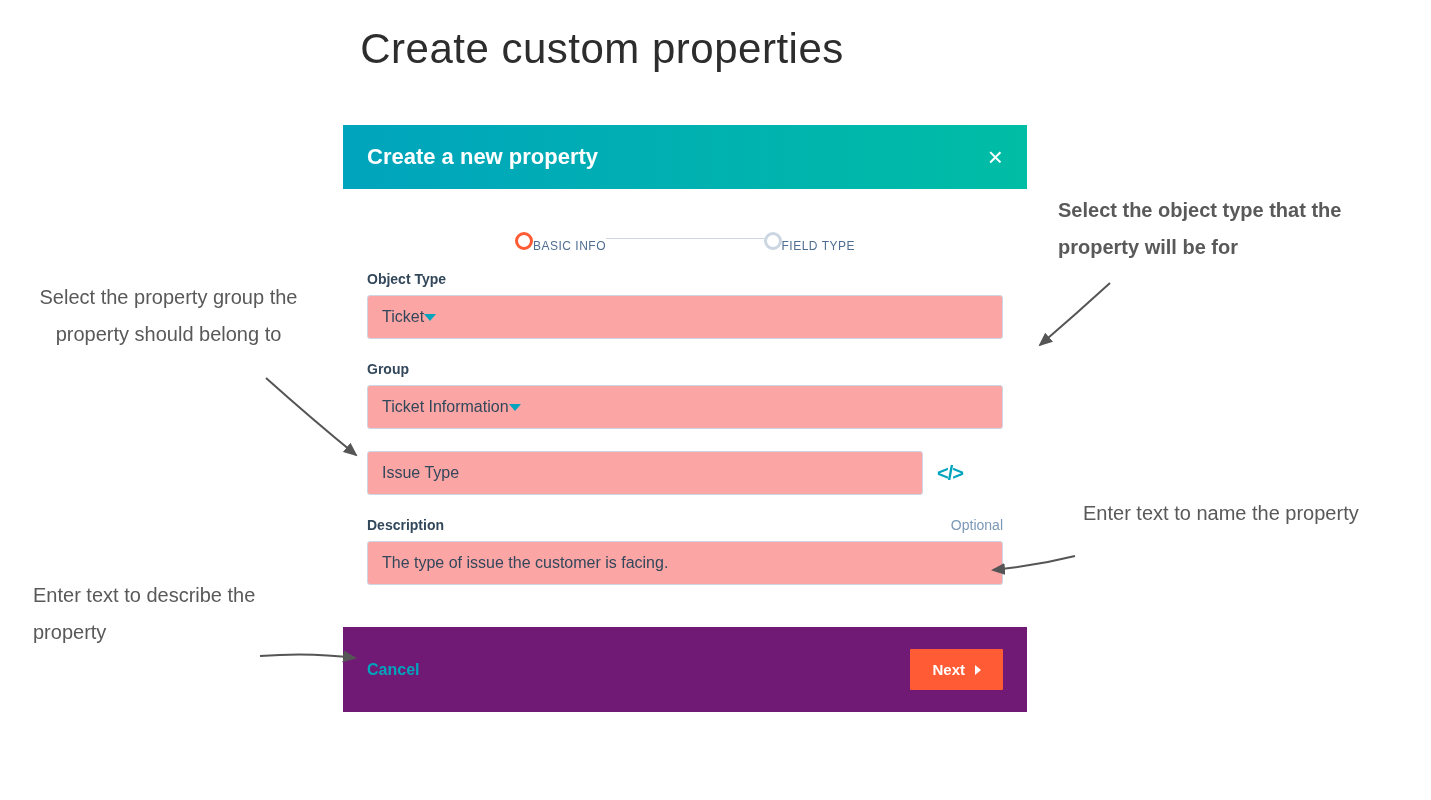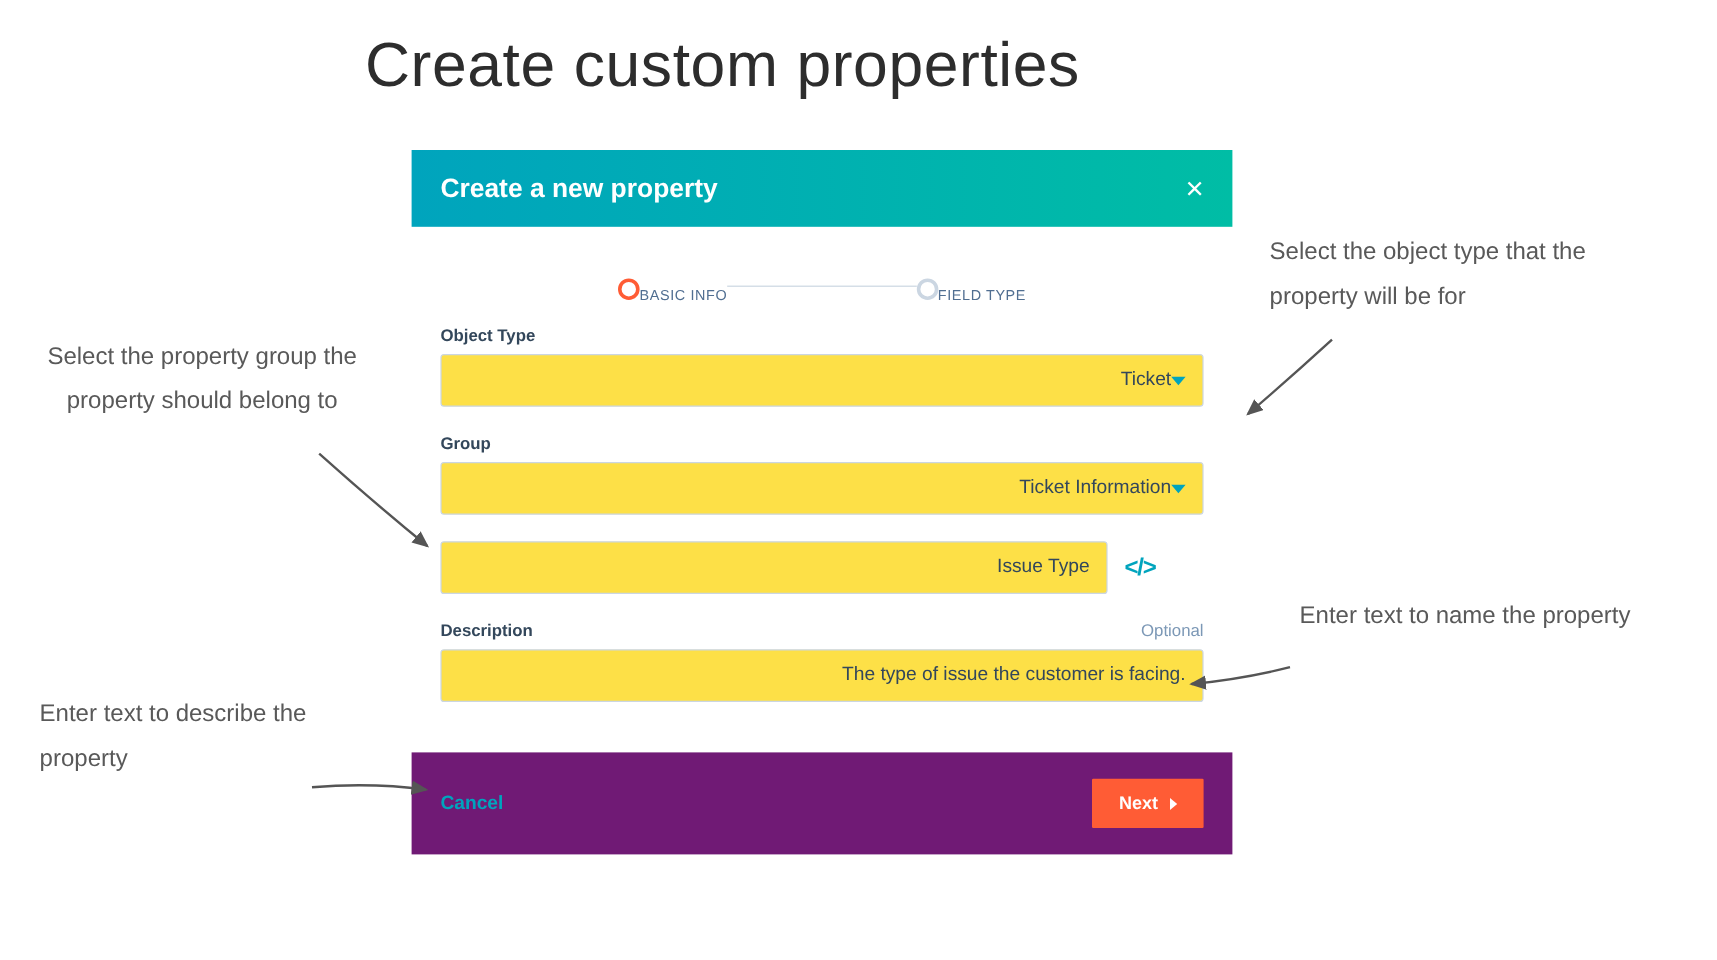--- a/index.html
+++ b/index.html
@@ -9,21 +9,21 @@
     width: 1431px;
     height: 800px;
     position: relative;
   }
   .page-title {
     position: absolute;
     top: 25px;
     left: 0;
     width: 1204px;
     text-align: center;
-    font-size: 52px;
+    font-size: 42px;
     font-weight: 400;
     color: #2d2d2d;
     letter-spacing: 0.5px;
   }
   .modal {
     position: absolute;
     top: 125px;
     left: 343px;
     width: 684px;
     background: #fff;
@@ -108,28 +108,28 @@
   }
   .label-optional {
     font-size: 14px;
     color: #7c98b6;
     font-weight: 400;
   }
   .select, .textinput {
     width: 100%;
     height: 44px;
     border: 1px solid #cbd6e2;
-    background: #fde047;
+    background: #fca5a5;
     border-radius: 3px;
     padding: 0 14px;
     font-size: 16px;
     color: #33475b;
     display: flex;
     align-items: center;
-    justify-content: flex-end;
+    justify-content: flex-start;
     margin-bottom: 22px;
   }
   .caret-down {
     width: 0; height: 0;
     border-left: 6px solid transparent;
     border-right: 6px solid transparent;
     border-top: 7px solid #00a4bd;
   }
   .label-row {
     display: flex;
@@ -252,21 +252,21 @@
 
   <div class="modal-footer">
     <span class="cancel-link">Cancel</span>
     <button class="next-btn">
       <span>Next</span>
       <span class="next-chevron"></span>
     </button>
   </div>
 </div>
 
-<div class="annotation" style="top:192px; left:1058px; width:320px;">Select the object type that the property will be for</div>
+<div class="annotation" style="top:192px; left:1058px; width:320px;font-weight:bold;">Select the object type that the property will be for</div>
 <div class="annotation" style="top:279px; left:31px; width:275px;text-align:center;">Select the property group the property should belong to</div>
 <div class="annotation" style="top:495px; left:1083px; width:300px;">Enter text to name the property</div>
 <div class="annotation" style="top:577px; left:33px; width:290px;">Enter text to describe the property</div>
 
 <svg class="arrow" style="top:275px; left:1030px;" width="100" height="90">
   <defs>
       <marker id="ah1" markerWidth="8" markerHeight="8" refX="6" refY="3" orient="auto">
         <path d="M0,0 L7,3 L0,6 Z" fill="#555"></path>
       </marker>
     </defs>

